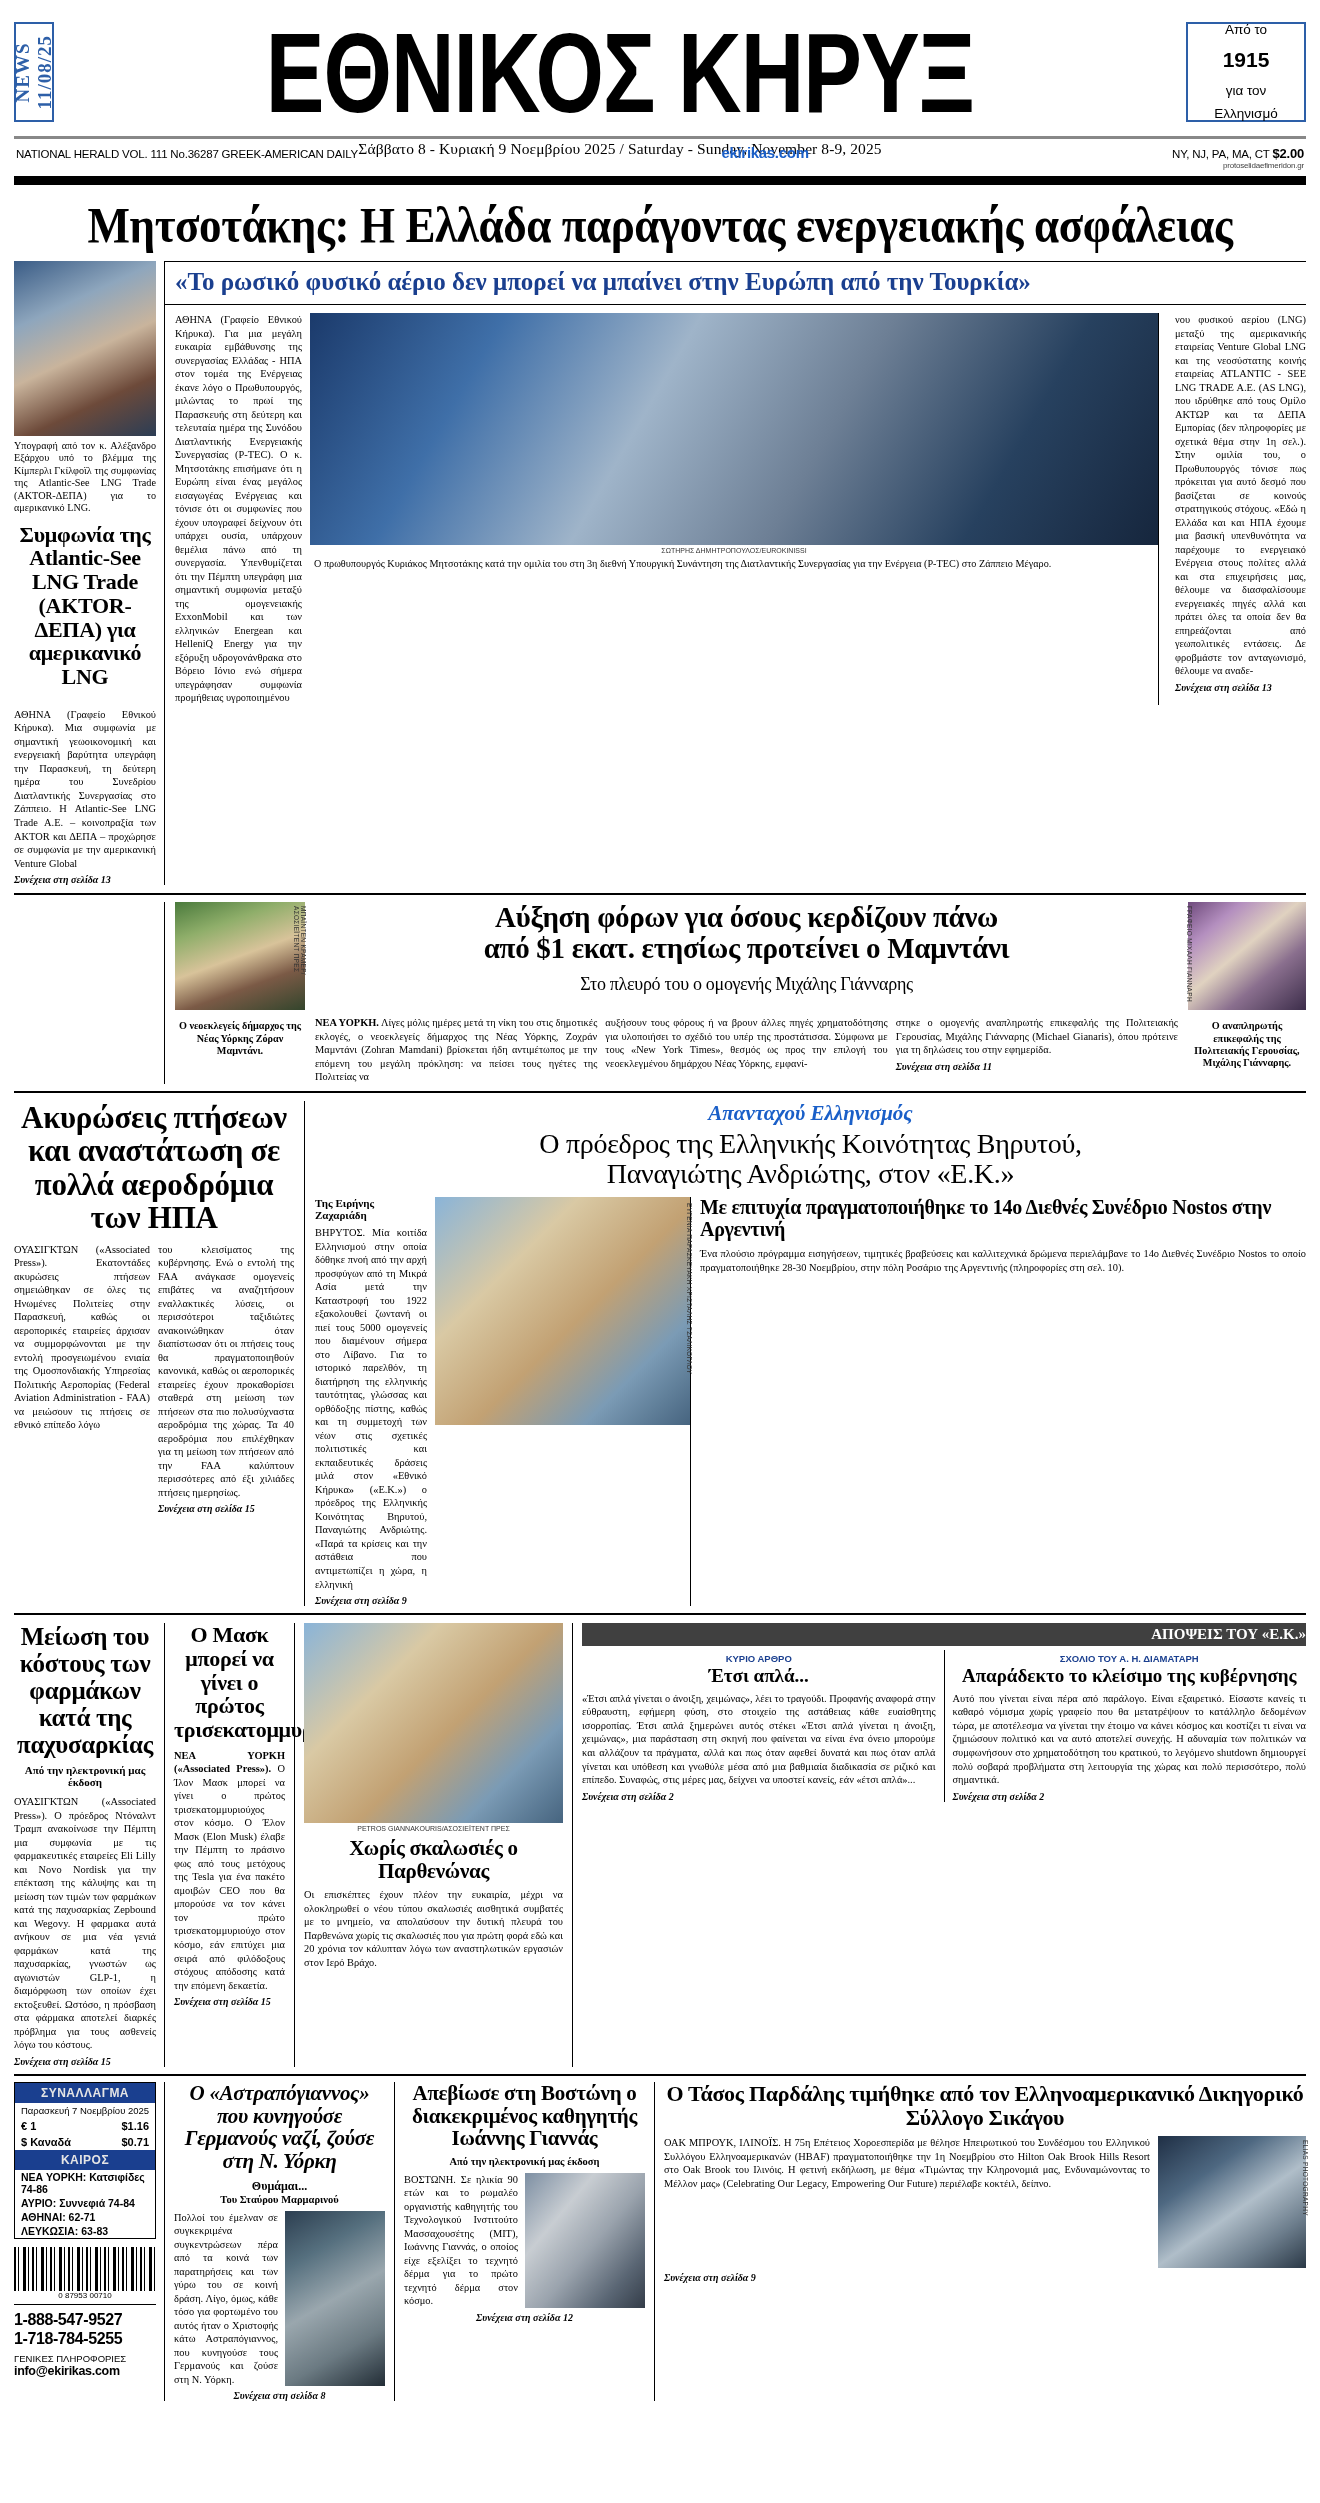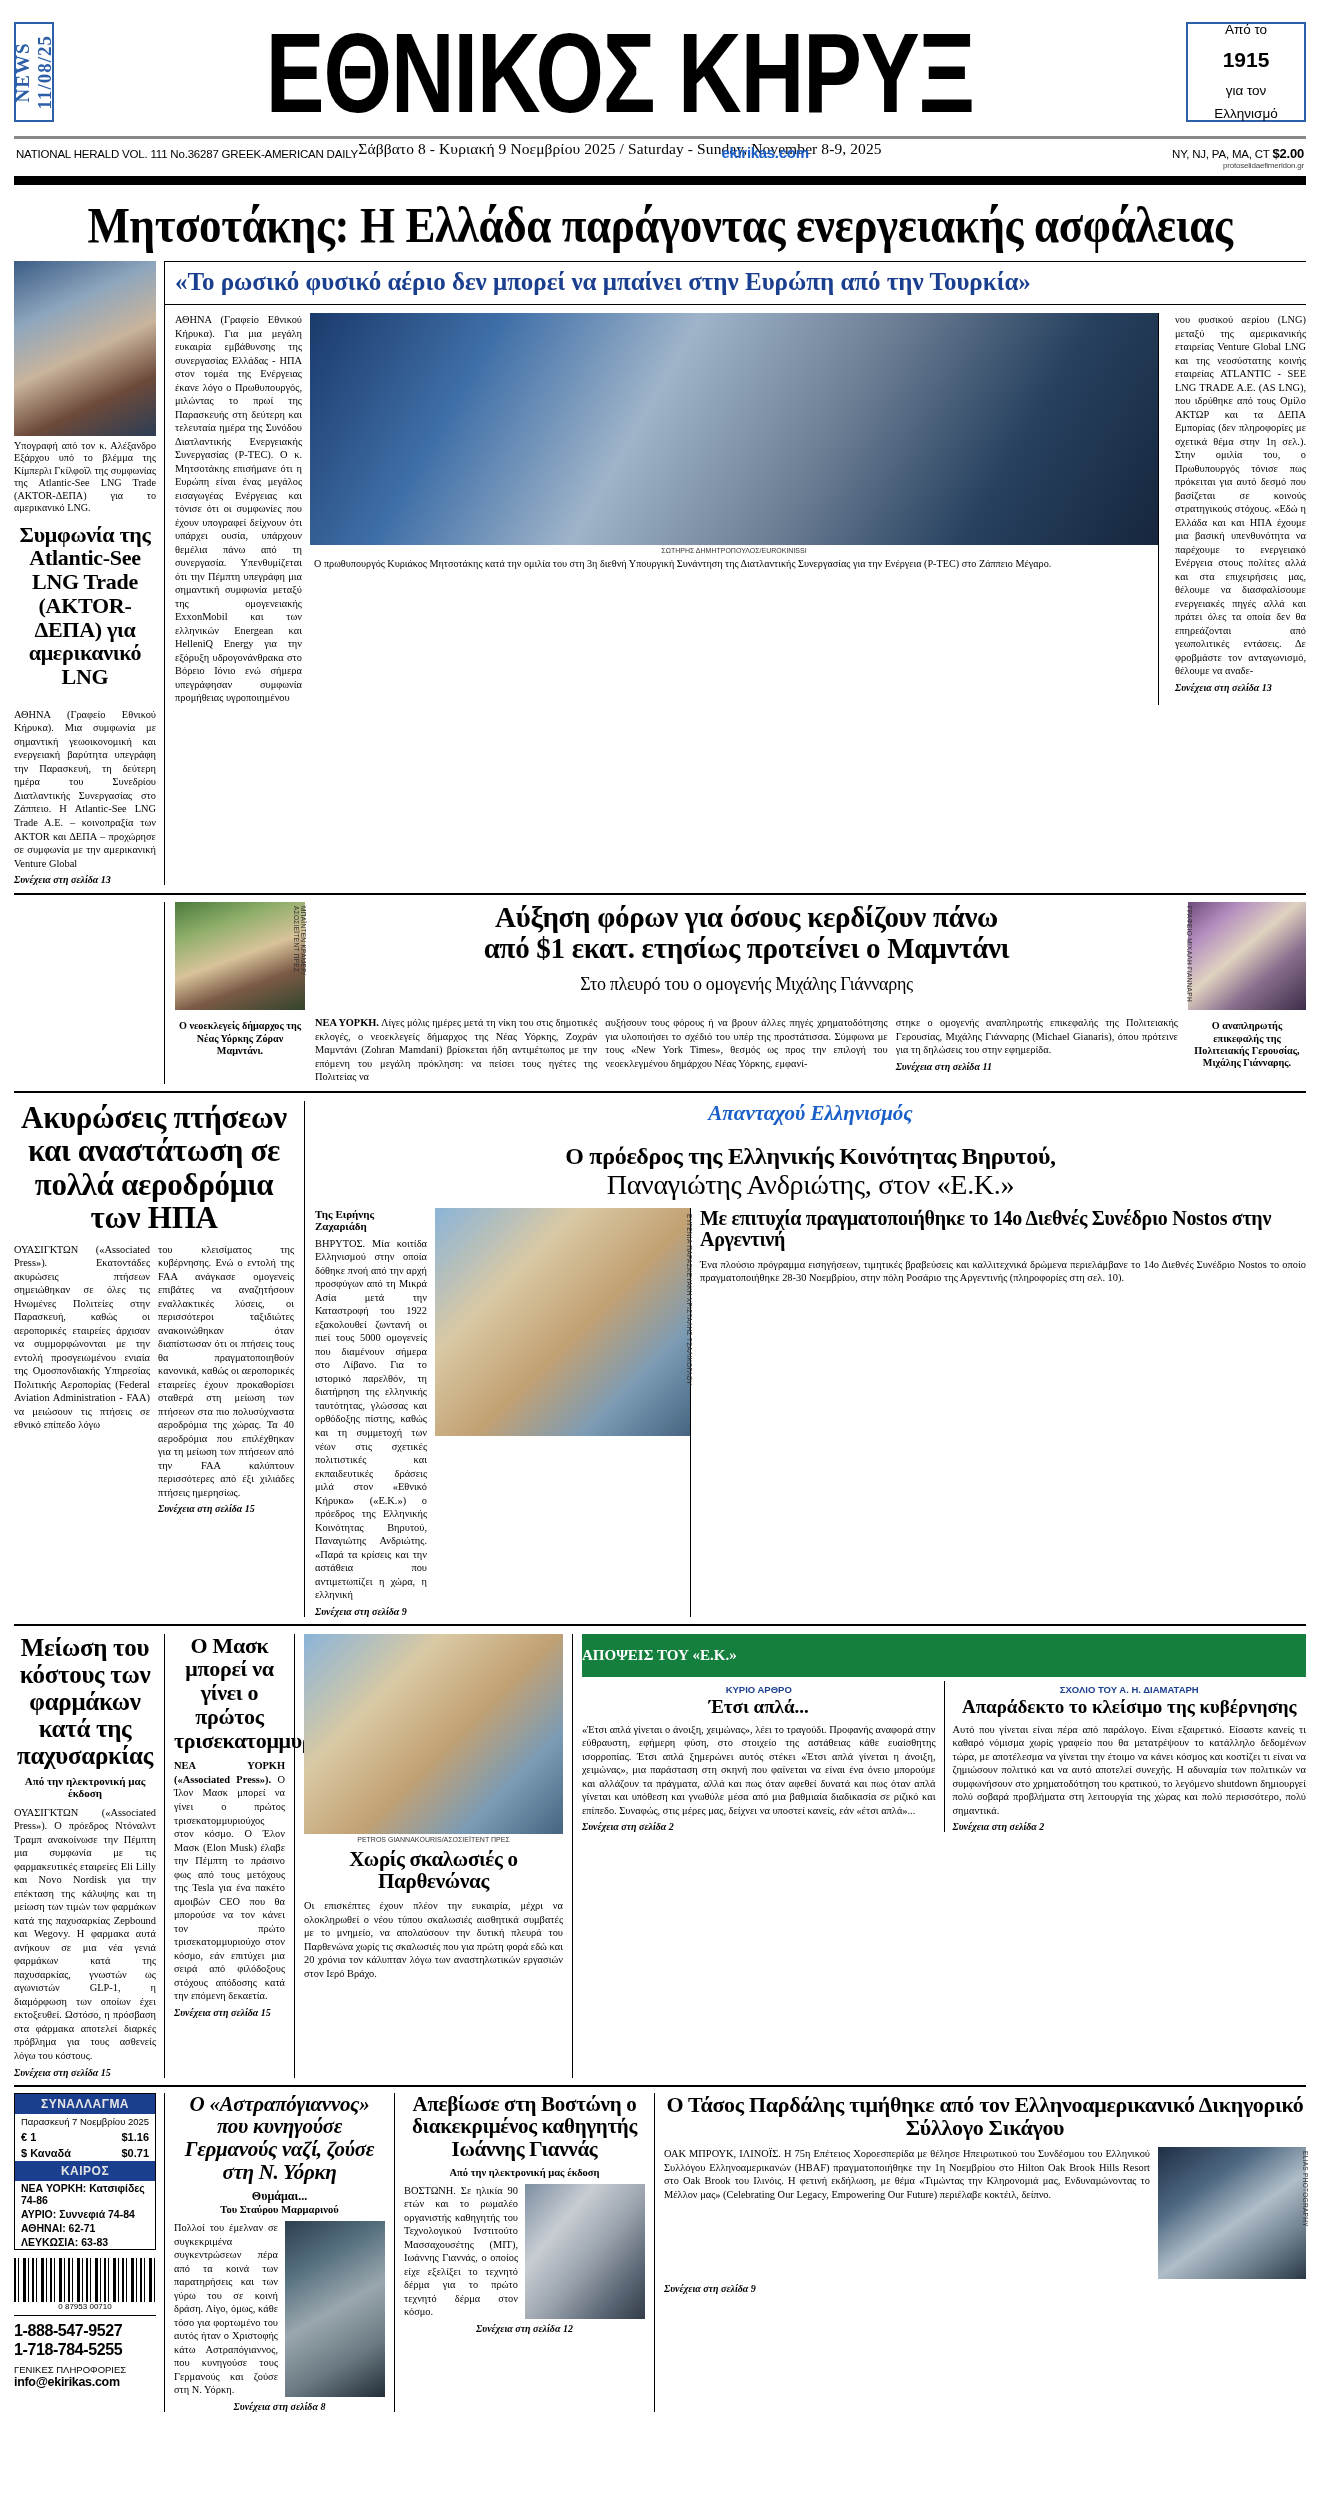--- a/index.html
+++ b/index.html
@@ -135,22 +135,22 @@
     height: 44px;
     background: repeating-linear-gradient(90deg,#000 0 2px,#fff 2px 4px,#000 4px 5px,#fff 5px 9px,#000 9px 12px,#fff 12px 14px,#000 14px 15px,#fff 15px 18px);
   }
   .phones {
     font-family: "Liberation Sans", sans-serif; font-weight: bold;
     font-size: 16px; line-height: 1.22; letter-spacing: -0.4px;
   }
   .genfo { font-family: "Liberation Sans", sans-serif; font-size: 9.5px; }
   .genmail { font-family: "Liberation Sans", sans-serif; font-weight: bold; font-size: 12.5px; letter-spacing: -0.3px;}
   .op-head {
-    background: #15803d; color: #fff; text-align: left; font-weight: bold;
-    font-family: "Liberation Serif", serif; font-size: 15px; padding: 13px 0;
+    background: #404040; color: #fff; text-align: right; font-weight: bold;
+    font-family: "Liberation Serif", serif; font-size: 15px; padding: 3px 0;
   }
   .op-kicker {
     font-family: "Liberation Sans", sans-serif; font-weight: bold;
     font-size: 9.5px; color: #1a3f8f; text-align: center; padding: 3px 0 2px 0;
   }
   .op-title {
     font-family: "Liberation Serif", serif; font-weight: bold; font-size: 19px;
     text-align: center; line-height: 1.1; padding-bottom: 5px;
   }
 </style>
@@ -284,21 +284,21 @@
 Ενώ ο εντολή της FAA ανάγκασε ομογενείς επιβάτες να αναζητήσουν εναλλακτικές λύσεις, οι περισσότεροι ταξιδιώτες ανακοινώθηκαν όταν διαπίστωσαν ότι οι πτήσεις τους θα πραγματοποιηθούν κανονικά, καθώς οι αεροπορικές εταιρείες έχουν προκαθορίσει σταθερά στη μείωση των πτήσεων στα πιο πολυσύχναστα αεροδρόμια της χώρας.
 
 Τα 40 αεροδρόμια που επιλέχθηκαν για τη μείωση των πτήσεων από την FAA καλύπτουν περισσότερες από έξι χιλιάδες πτήσεις ημερησίως.</div>
           <div class="cont">Συνέχεια στη σελίδα 15</div>
         </div>
       </div>
     </div>
 
     <div style="flex:1; padding-left:10px;" class="vline">
       <div class="blue-kicker">Απανταχού Ελληνισμός</div>
-      <h2 class="sect" style="font-size:24px; font-weight:bold; margin-top:18px;">Ο πρόεδρος της Ελληνικής Κοινότητας Βηρυτού,</h2>
+      <h2 class="sect" style="font-size:28px; font-weight:normal; margin-top:3px;">Ο πρόεδρος της Ελληνικής Κοινότητας Βηρυτού,</h2>
       <h2 class="sect" style="font-size:28px; font-weight:normal;">Παναγιώτης Ανδριώτης, στον «Ε.Κ.»</h2>
 
       <div class="cols" style="margin-top:8px;">
         <div style="width:120px; padding-right:8px;">
           <div class="byline">Της Ειρήνης Ζαχαριάδη</div>
           <div class="body-text" style="margin-top:5px;">ΒΗΡΥΤΟΣ. Μία κοιτίδα Ελληνισμού στην οποία δόθηκε πνοή από την αρχή προσφύγων από τη Μικρά Ασία μετά την Καταστροφή του 1922 εξακολουθεί ζωντανή οι πιεί τους 5000 ομογενείς που διαμένουν σήμερα στο Λίβανο. Για το ιστορικό παρελθόν, τη διατήρηση της ελληνικής ταυτότητας, γλώσσας και ορθόδοξης πίστης, καθώς και τη συμμετοχή των νέων στις σχετικές πολιτιστικές και εκπαιδευτικές δράσεις μιλά στον «Εθνικό Κήρυκα» («Ε.Κ.») ο πρόεδρος της Ελληνικής Κοινότητας Βηρυτού, Παναγιώτης Ανδριώτης. «Παρά τα κρίσεις και την αστάθεια που αντιμετωπίζει η χώρα, η ελληνική</div>
           <div class="cont">Συνέχεια στη σελίδα 9</div>
         </div>
         <div style="width:255px; position:relative;">
           <div class="photo ph-e" style="height:228px;"></div>

